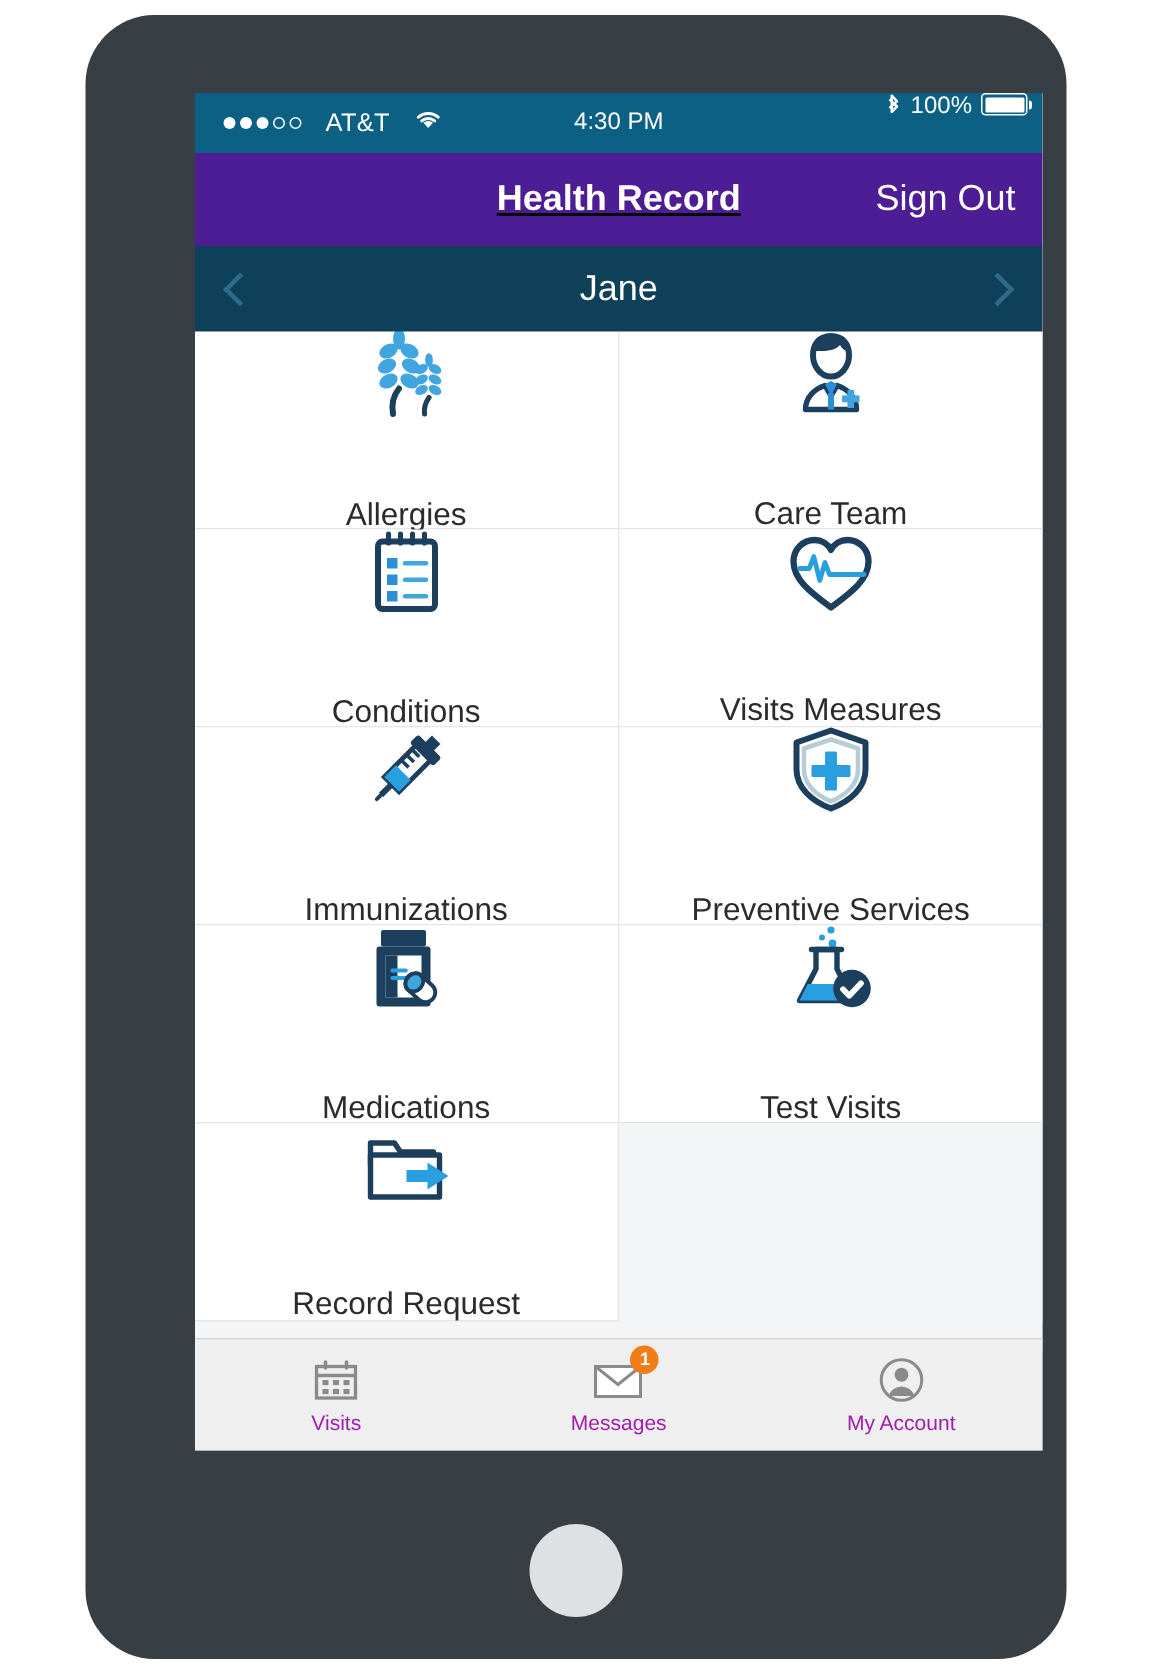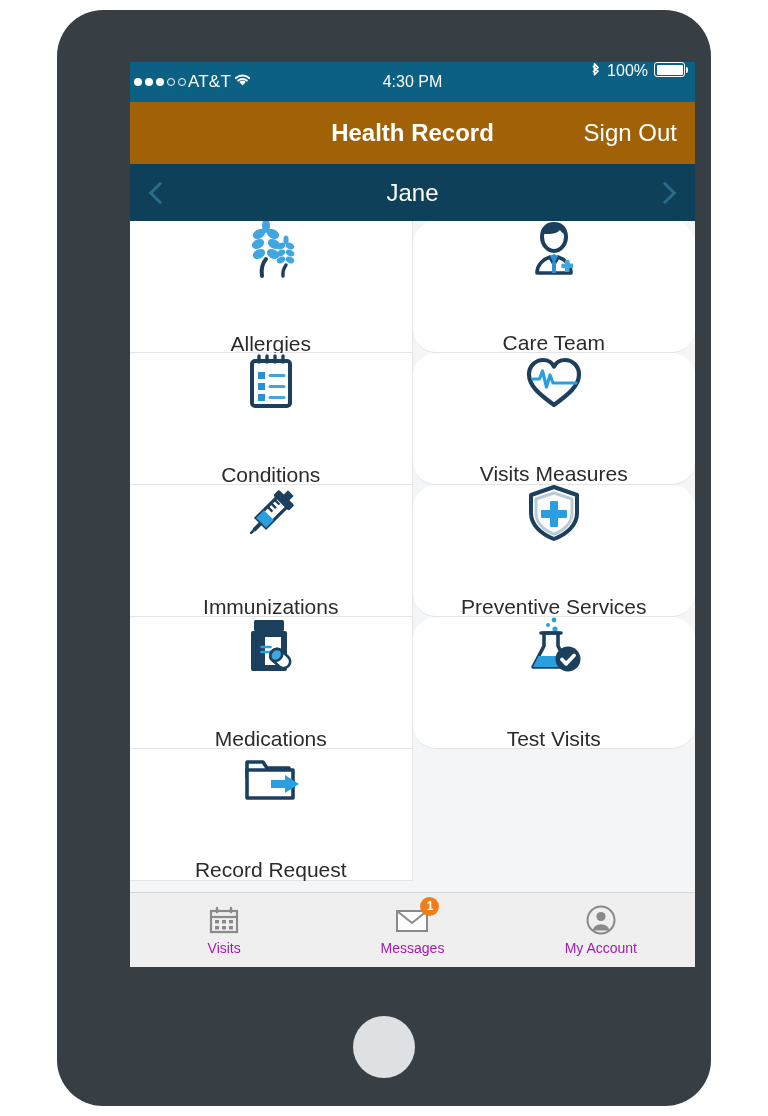--- a/index.html
+++ b/index.html
@@ -28,22 +28,22 @@
 
   
   #statusbar {
     position: relative;
     height: 40px;
     background: #0b6084;
     color: #ffffff;
     font-size: 17px;
   }
   .sb-left {
-    position: absolute; left: 4px; top: 0; height: 40px;
-    display: flex; align-items: center; gap: 2px;
+    position: absolute; left: 19px; top: 0; height: 40px;
+    display: flex; align-items: center; gap: 16px;
   }
   .dots { display: flex; align-items: center; gap: 3px; }
   .dot { width: 8px; height: 8px; border-radius: 50%; background: #fff; }
   .dot.hollow { background: transparent; border: 1.4px solid #fff; width: 8px; height: 8px; }
   .carrier { font-size: 17px; letter-spacing: .2px; }
   .sb-center {
     position: absolute; left: 0; right: 0; top: 0; height: 40px;
     display: flex; align-items: center; justify-content: center;
     font-size: 16px;
   }
@@ -57,22 +57,22 @@
   }
   .battery::after {
     content: ""; position: absolute; right: -4px; top: 4px;
     width: 2.5px; height: 6px; background: #fff; border-radius: 0 2px 2px 0;
   }
   .battery i { display: block; height: 100%; background: #fff; border-radius: 1px; }
 
   
   #navbar {
     position: relative; height: 62px;
-    background: #a16207;
-    display: flex; align-items: center; justify-content: center;
+    background: #4c1d95;
+    display: flex; align-items: center; justify-content: center; text-decoration: underline;
   }
   #navbar .title {
     color: #ffffff; font-size: 24px; font-weight: bold;
   }
   #navbar .signout {
     position: absolute; right: 18px; top: 50%; transform: translateY(-50%);
     color: #ffffff; font-size: 24px;
   }
 
   
@@ -100,21 +100,21 @@
     align-content: start;
   }
   .cell {
     background: #ffffff;
     border-right: 1px solid #e3e5e7;
     border-bottom: 1px solid #e3e5e7;
     display: flex; flex-direction: column;
     align-items: center; justify-content: center;
     gap: 6px;
   }
-  .cell:nth-child(2n) { border-right: none; border-radius: 23px; }
+  .cell:nth-child(2n) { border-right: none; }
   .cell.empty { background: #f4f5f6; border-bottom: none; }
   .cell .ico { height: 62px; display: flex; align-items: flex-end; justify-content: center; }
   .cell .lbl { font-size: 21px; color: #2b2b2b; line-height: 1; margin-top: 48px; }
 
   
   #tabbar {
     position: absolute; left: 0; right: 0; bottom: 0;
     height: 75px;
     background: #efefef;
     border-top: 1px solid #d6d6d6;

